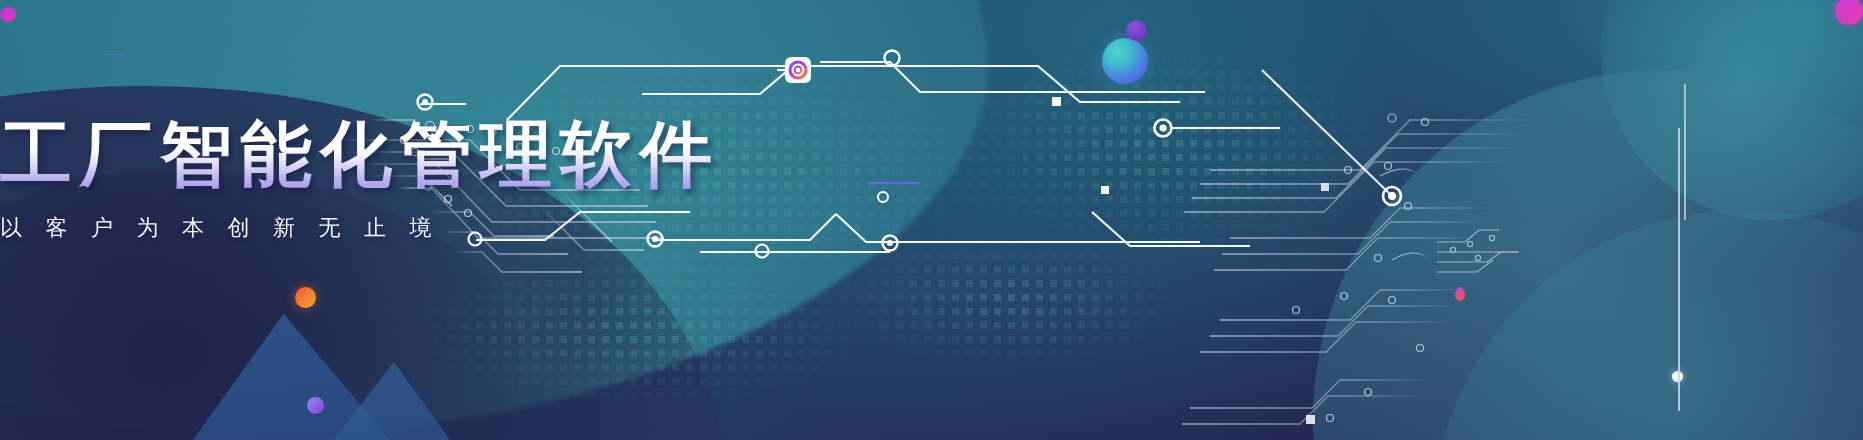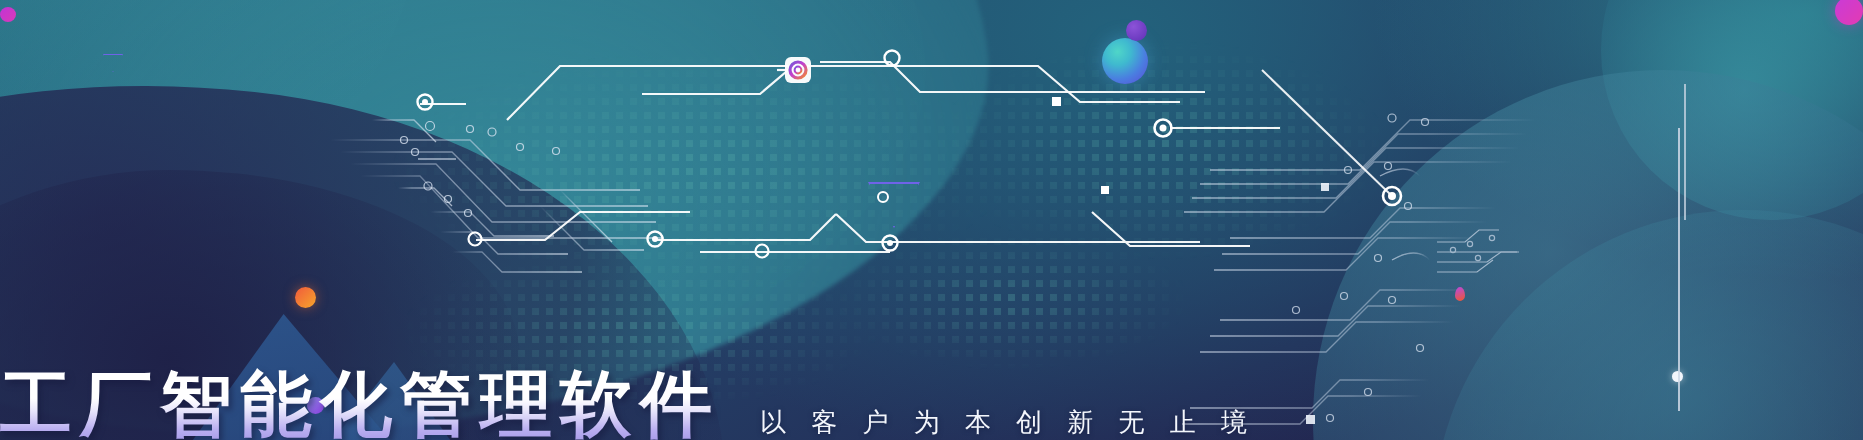--- a/index.html
+++ b/index.html
@@ -143,21 +143,21 @@
   .vline-a { right:177px; top:84px;  width:1.6px; height:136px; opacity:.75; }
   .vline-b { right:183px; top:128px; width:1.6px; height:283px; opacity:.85; }
   .hline-tl { position:absolute; left:418px; top:158px; width:38px; height:1.6px; background:#c6d2e2; opacity:.6; }
 
   
   .tech { position:absolute; inset:0; width:1863px; height:440px; pointer-events:none; }
 
   
   .content {
     position:absolute; left:0; right:0; top:0; bottom:0;
-    display:flex; flex-direction:row; align-items:flex-end;
+    display:flex; flex-direction:column; align-items:flex-start;
   }
   .title {
     margin-top:118px;
     font-size:72px;
     font-weight:bold;
     letter-spacing:8px;
     line-height:1;
     background:linear-gradient(180deg, #ffffff 0%, #ffffff 42%, #e7e4fb 60%, #b9aef0 86%, #a99de9 100%);
     -webkit-background-clip:text;
     background-clip:text;
@@ -172,27 +172,26 @@
     font-size:17px;
     font-weight:bold;
     letter-spacing:2.4px;
     color:#2ee0d8;
     white-space:nowrap;
     text-shadow:0 0 10px rgba(40,210,210,.35);
     font-family:"DejaVu Sans", "Liberation Sans", sans-serif;
   }
   .tagline {
     margin-top:23px;
-    font-size:26px;
+    font-size:22px;
     letter-spacing:9px;
     color:#f3f6fc;
     white-space:nowrap;
     text-shadow:0 1px 5px rgba(15,20,55,.6);
-    font-family:Liberation Sans, sans-serif;
-    margin-left:40px;
+    font-family:Liberation Serif, serif;
   }
 </style>
 </head>
 <body>
 
 <div class="banner">
 
   <div class="blob blob-tealwave"></div>
   <div class="blob blob-tealwave2"></div>
   <div class="blob blob-tl-corner"></div>

